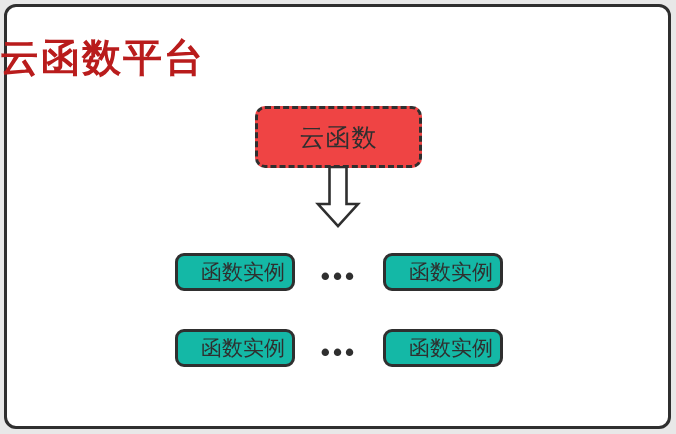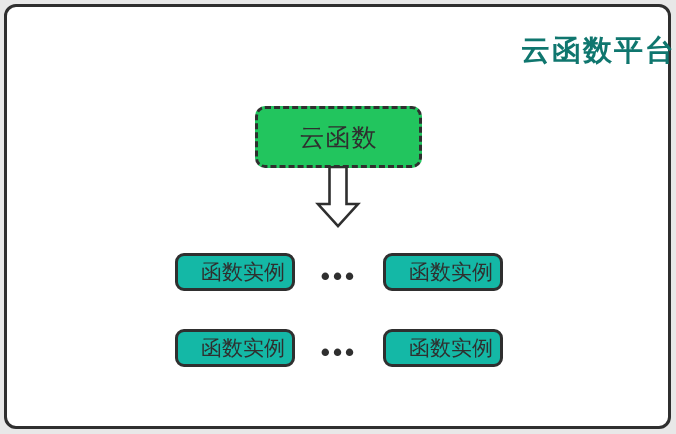--- a/index.html
+++ b/index.html
@@ -18,33 +18,33 @@
     left: 4px; top: 4px;
     width: 667px; height: 425px;
     background: #ffffff;
     border: 3px solid #2f2f2f;
     border-radius: 12px;
   }
   .title {
     position: absolute;
     left: 0; right: 0;
     top: 31px;
-    text-align: right;
-    font-size: 29px;
+    text-align: left;
+    font-size: 39px;
     font-weight: bold;
     letter-spacing: 2px;
-    color: #0f766e;
+    color: #b91c1c;
   }
   .dashed-box {
     position: absolute;
     left: 255px; top: 106px;
     width: 167px; height: 62px;
     border: 3px dashed #2f2f2f;
     border-radius: 10px;
-    background: #22c55e;
+    background: #ef4444;
     display: flex;
     align-items: center;
     justify-content: center;
     font-size: 25px;
     letter-spacing: 1px;
   }
   .arrow-wrap {
     position: absolute;
     left: 315px; top: 166px;
     width: 46px; height: 62px;

